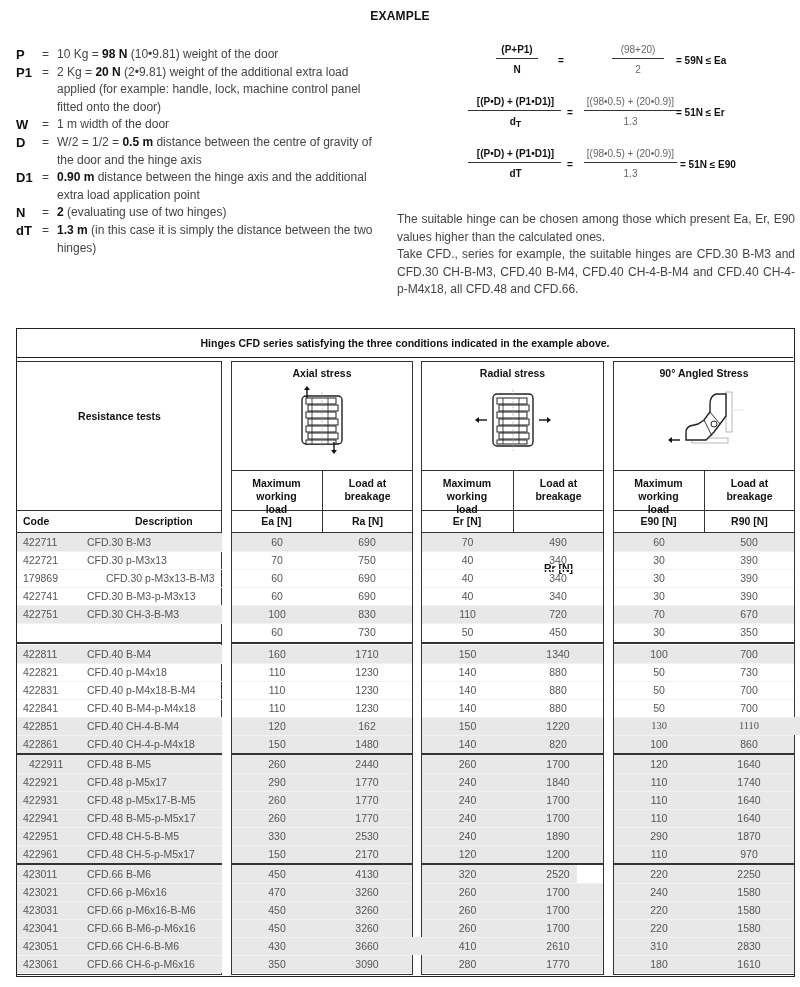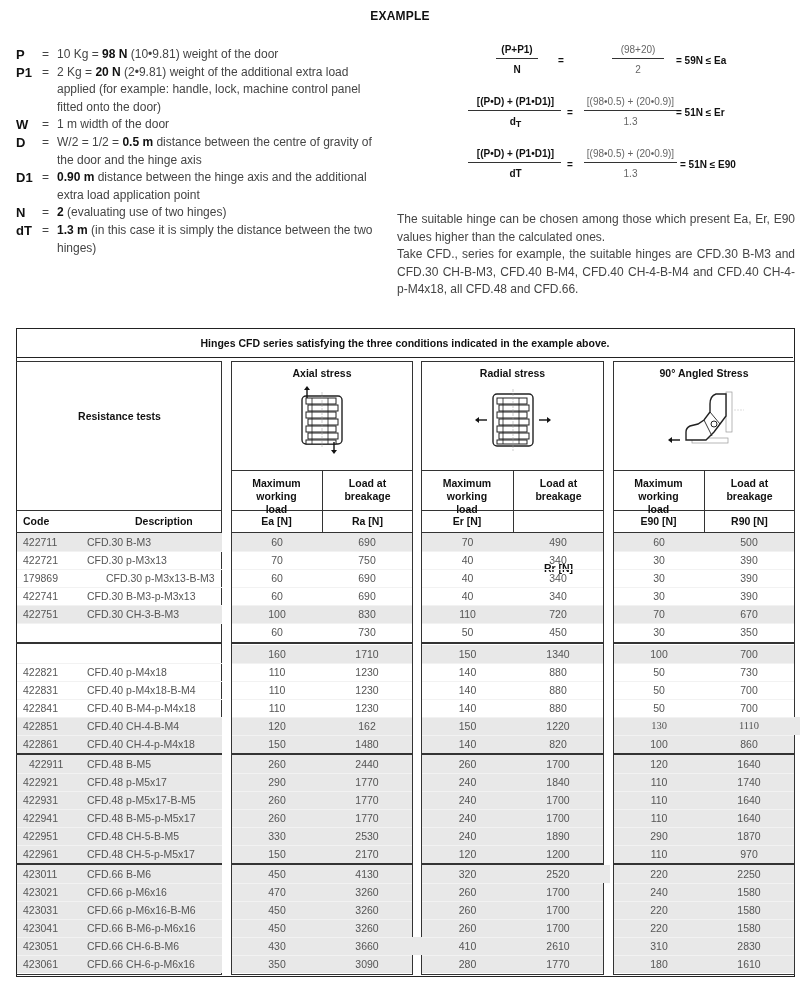--- a/index.html
+++ b/index.html
@@ -319,20 +319,24 @@
     <div class="row-sep" style="left: 405px; width: 181px; top: 294px;"></div>
     <div class="row" style="left: 597px; width: 180px; top: 294px;">
       <span class="cell-c" style="left: 0px; width: 90px;">30</span>
       <span class="cell-c" style="left: 90px; width: 90px;">350</span>
     </div>
     <div class="row-sep" style="left: 597px; width: 180px; top: 294px;"></div>
     <div class="block" style="left: -1px; top: 314px; width: 206px; height: 112px; border-left: none;"></div>
     <div class="block" style="left: 214px; top: 314px; width: 182px; height: 112px;"></div>
     <div class="block" style="left: 404px; top: 314px; width: 183px; height: 112px;"></div>
     <div class="block" style="left: 596px; top: 314px; width: 182px; height: 112px;"></div>
+    <div class="row shaded" style="left: 0px; width: 205px; top: 316px;">
+      <span style="left: 6px;">422811</span>
+      <span style="left: 70px;">CFD.40 B-M4</span>
+    </div>
     <div class="row shaded" style="left: 215px; width: 180px; top: 316px;">
       <span class="cell-c" style="left: 0px; width: 90px;">160</span>
       <span class="cell-c" style="left: 90px; width: 90px;">1710</span>
     </div>
     <div class="row shaded" style="left: 405px; width: 181px; top: 316px;">
       <span class="cell-c" style="left: 0px; width: 91px;">150</span>
       <span class="cell-c" style="left: 91px; width: 90px;">1340</span>
     </div>
     <div class="row shaded" style="left: 597px; width: 180px; top: 316px;">
       <span class="cell-c" style="left: 0px; width: 90px;">100</span>
@@ -563,21 +567,21 @@
     <div class="block" style="left: 404px; top: 534px; width: 183px; height: 112px;"></div>
     <div class="block" style="left: 596px; top: 534px; width: 182px; height: 112px;"></div>
     <div class="row shaded" style="left: 0px; width: 205px; top: 536px;">
       <span style="left: 6px;">423011</span>
       <span style="left: 70px;">CFD.66 B-M6</span>
     </div>
     <div class="row shaded" style="left: 215px; width: 180px; top: 536px;">
       <span class="cell-c" style="left: 0px; width: 90px;">450</span>
       <span class="cell-c" style="left: 90px; width: 90px;">4130</span>
     </div>
-    <div class="row shaded" style="left: 405px; width: 188px; top: 536px;">
+    <div class="row shaded" style="left: 405px; width: 155px; top: 536px;">
       <span class="cell-c" style="left: 0px; width: 91px;">320</span>
       <span class="cell-c" style="left: 91px; width: 90px;">2520</span>
     </div>
     <div class="row shaded" style="left: 597px; width: 180px; top: 536px;">
       <span class="cell-c" style="left: 0px; width: 90px;">220</span>
       <span class="cell-c" style="left: 90px; width: 90px;">2250</span>
     </div>
     <div class="row shaded" style="left: 0px; width: 205px; top: 554px;">
       <span style="left: 6px;">423021</span>
       <span style="left: 70px;">CFD.66 p-M6x16</span>

